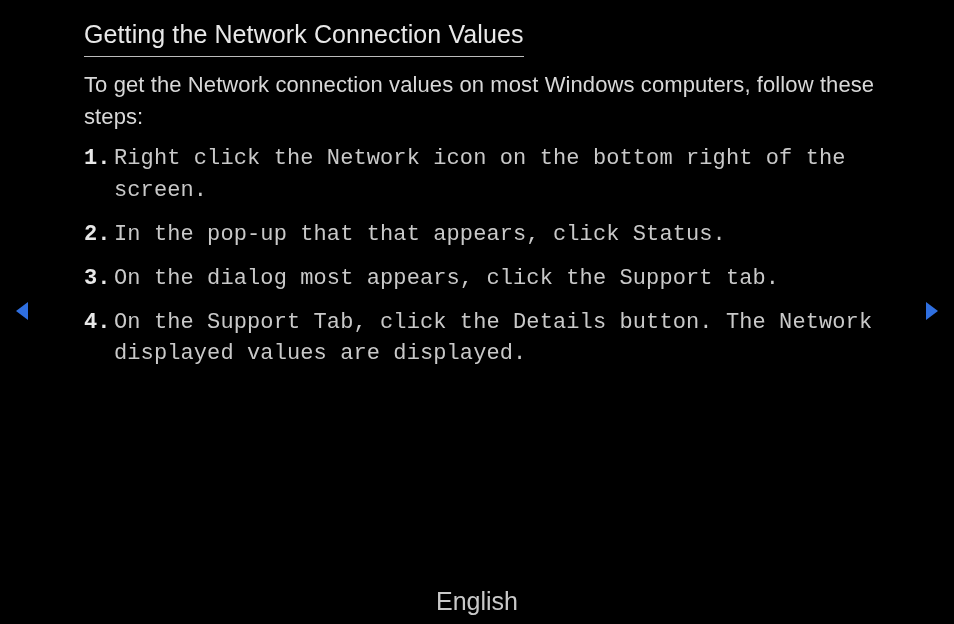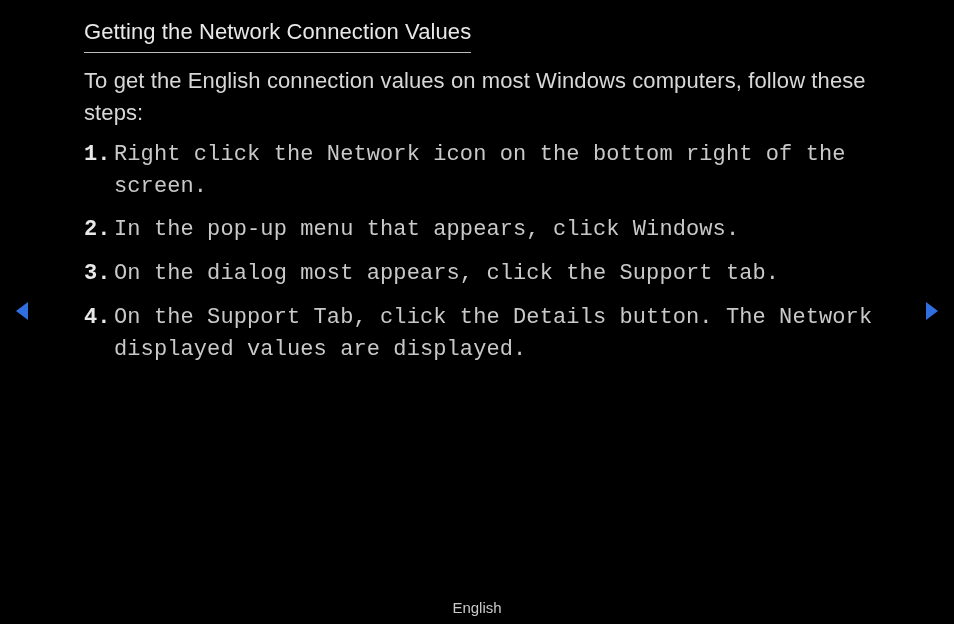--- a/index.html
+++ b/index.html
@@ -48,21 +48,21 @@
       letter-spacing: 0.1px;
     }
     .intro {
       color: #d8d8d8;
       margin-bottom: 28px;
       max-width: 770px;
     }
     .subheading {
       display: inline-block;
       color: #e8e8e8;
-      font-size: 22px;
+      font-size: 25px;
       border-bottom: 1.5px solid #bcbcbc;
       padding-bottom: 4px;
       margin-bottom: 12px;
     }
     .substeps-intro {
       color: #d8d8d8;
       margin-bottom: 10px;
       max-width: 820px;
     }
     ol.steps {
@@ -99,42 +99,42 @@
     }
     .nav-arrow svg {
       display: block;
     }
     .footer {
       position: absolute;
       bottom: 8px;
       width: 100%;
       text-align: center;
       color: #c9c9c9;
-      font-size: 15px;
+      font-size: 25px;
     }
   </style>
 </head>
 <body>
 
 <div class="content">
 
   <div class="body-block">
 
     <div>
       <span class="subheading">Getting the Network Connection Values</span>
     </div>
 
-    <p class="substeps-intro">To get the English connection values on most Windows computers, follow these steps:</p>
+    <p class="substeps-intro">To get the Network connection values on most Windows computers, follow these steps:</p>
 
     <ol class="steps">
       <li>
           <span>Right click the Network icon on the bottom right of the screen.</span>
         </li>
       <li>
-          <span>In the pop-up menu that appears, click Windows.</span>
+          <span>In the pop-up that that appears, click Status.</span>
         </li>
       <li>
           <span>On the dialog most appears, click the Support tab.</span>
         </li>
       <li>
           <span>On the Support Tab, click the Details button. The Network displayed values are displayed.</span>
         </li>
     </ol>
   </div>
 </div>

